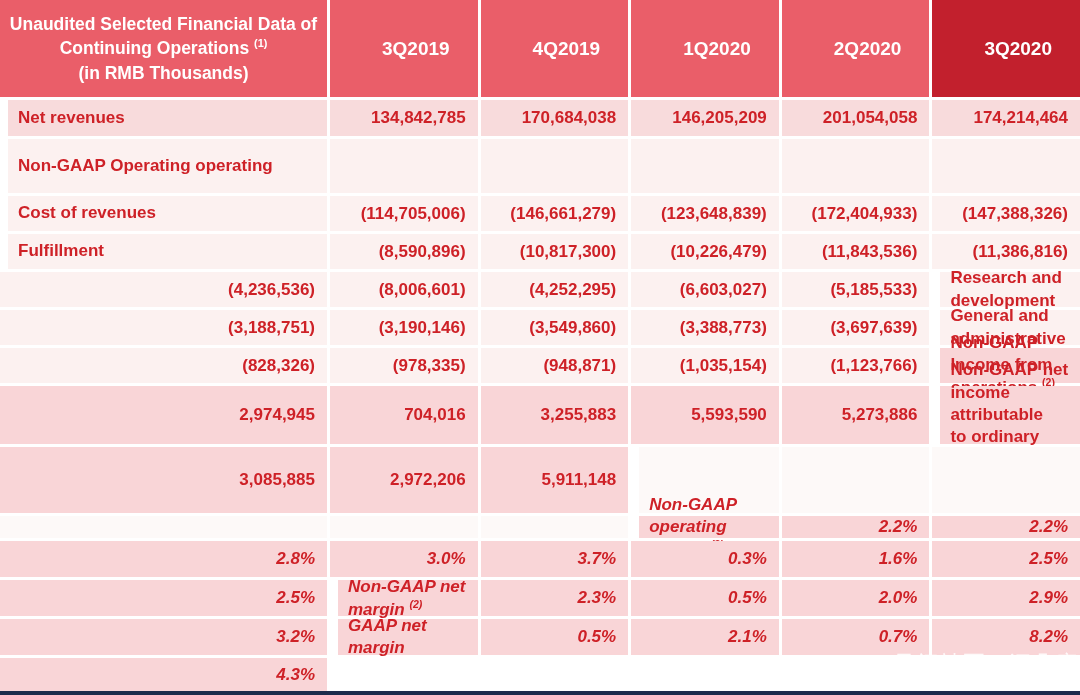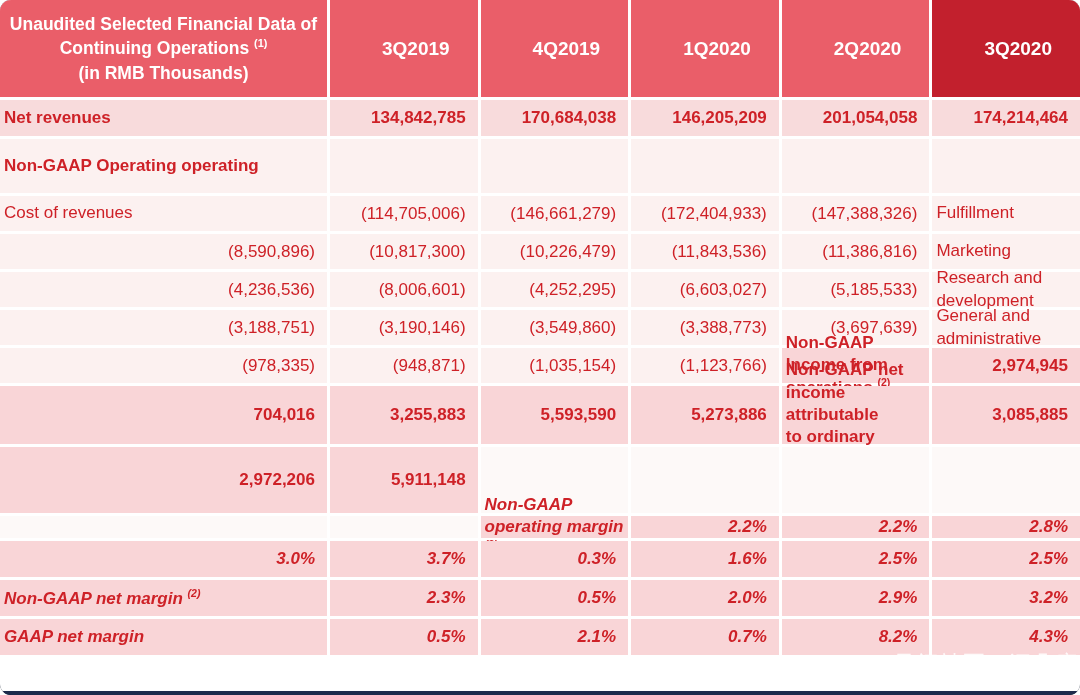--- a/index.html
+++ b/index.html
@@ -1,46 +1,45 @@
 <!DOCTYPE html>
 <html><head>
 <meta charset="utf-8">
 <style>
   html,body { margin:0; padding:0; background:#ffffff; }
   * { box-sizing:border-box; }
   .page {
     width:1080px; height:695px; position:relative; overflow:hidden;
     background:#0f172a;
     font-family:"Liberation Sans", sans-serif;
-    border-radius:11px;
   }
   .grid {
     display:grid;
     grid-template-columns:327px repeat(5, 1fr);
     column-gap:3px; row-gap:3px;
     width:1080px;
     background:#ffffff;
   }
   .cell { display:flex; align-items:center; min-width:0; }
   
   .head {
     background:#EA5E69; color:#ffffff; font-weight:bold;
     justify-content:center; text-align:center; font-size:19px;padding-left:24px;
   }
   .head.dark { background:#C2202D; }
   .title-cell { flex-direction:column; font-size:17.5px; line-height:1.4; padding:0 6px; }
   
-  .lbl { padding-left:4px; color:#CE2127; font-size:17px; line-height:1.3; }
+  .lbl { padding-left:10px; color:#CE2127; font-size:17px; line-height:1.3;margin-left:8px; }
   .lbl .lines { display:block; }
   .val { justify-content:flex-end; padding-right:12px; color:#CE2127; font-size:17px; }
   sup { font-size:0.62em; font-weight:bold; }
   
   .k-pink    { background:#F8DBDC; font-weight:bold; }
   .k-section { background:#FCF1F0; font-weight:bold; }
-  .k-detail  { background:#FCF1F0; font-weight:normal; }
+  .k-detail  { background:#FCF1F0; font-weight:bold; }
   .k-income  { background:#F9D5D7; font-weight:bold; }
   .k-spacer  { background:#FDF9F8; }
   .k-margin  { background:#F9D5D7; font-weight:bold; font-style:italic; }
   .bottom-bar {
     position:absolute; left:0; bottom:0; width:1080px; height:4px;
     background:#1E2B4C; z-index:5;
   }
   .watermark {
     position:absolute; right:2px; bottom:16px; z-index:4;
     color:rgba(255,255,255,0.85); font-size:22px; letter-spacing:1px;
@@ -79,49 +78,48 @@
       <div class="cell val k-section"></div>
       <div class="cell val k-section"></div>
       <div class="cell val k-section"></div>
       <div class="cell val k-section"></div>
       <div class="cell val k-section"></div>
       <div class="cell lbl k-detail">
         <span class="lines"><span>Cost of revenues</span></span>
       </div>
       <div class="cell val k-detail">(114,705,006)</div>
       <div class="cell val k-detail">(146,661,279)</div>
+      <div class="cell val k-detail">(123,648,839)</div>
       <div class="cell val k-detail">(172,404,933)</div>
       <div class="cell val k-detail">(147,388,326)</div>
       <div class="cell lbl k-detail">
         <span class="lines"><span>Fulfillment</span></span>
       </div>
       <div class="cell val k-detail">(8,590,896)</div>
       <div class="cell val k-detail">(10,817,300)</div>
       <div class="cell val k-detail">(10,226,479)</div>
       <div class="cell val k-detail">(11,843,536)</div>
       <div class="cell val k-detail">(11,386,816)</div>
-      <div class="cell lbl k-detail">
-        <span class="lines"><span>Marketing</span></span>
-      </div>
       <div class="cell val k-detail">(4,236,536)</div>
       <div class="cell val k-detail">(8,006,601)</div>
       <div class="cell val k-detail">(4,252,295)</div>
       <div class="cell val k-detail">(6,603,027)</div>
       <div class="cell val k-detail">(5,185,533)</div>
       <div class="cell lbl k-detail">
         <span class="lines"><span>Research and development</span></span>
       </div>
       <div class="cell val k-detail">(3,188,751)</div>
       <div class="cell val k-detail">(3,190,146)</div>
       <div class="cell val k-detail">(3,549,860)</div>
       <div class="cell val k-detail">(3,388,773)</div>
       <div class="cell val k-detail">(3,697,639)</div>
       <div class="cell lbl k-detail">
         <span class="lines"><span>General and administrative</span></span>
       </div>
+      <div class="cell val k-detail">(828,326)</div>
       <div class="cell val k-detail">(978,335)</div>
       <div class="cell val k-detail">(948,871)</div>
       <div class="cell val k-detail">(1,035,154)</div>
       <div class="cell val k-detail">(1,123,766)</div>
       <div class="cell lbl k-income">
         <span class="lines"><span>Non-GAAP Income from</span><br><span>operations</span> <sup>(2)</sup></span>
       </div>
       <div class="cell val k-income">2,974,945</div>
       <div class="cell val k-income">704,016</div>
       <div class="cell val k-income">3,255,883</div>

